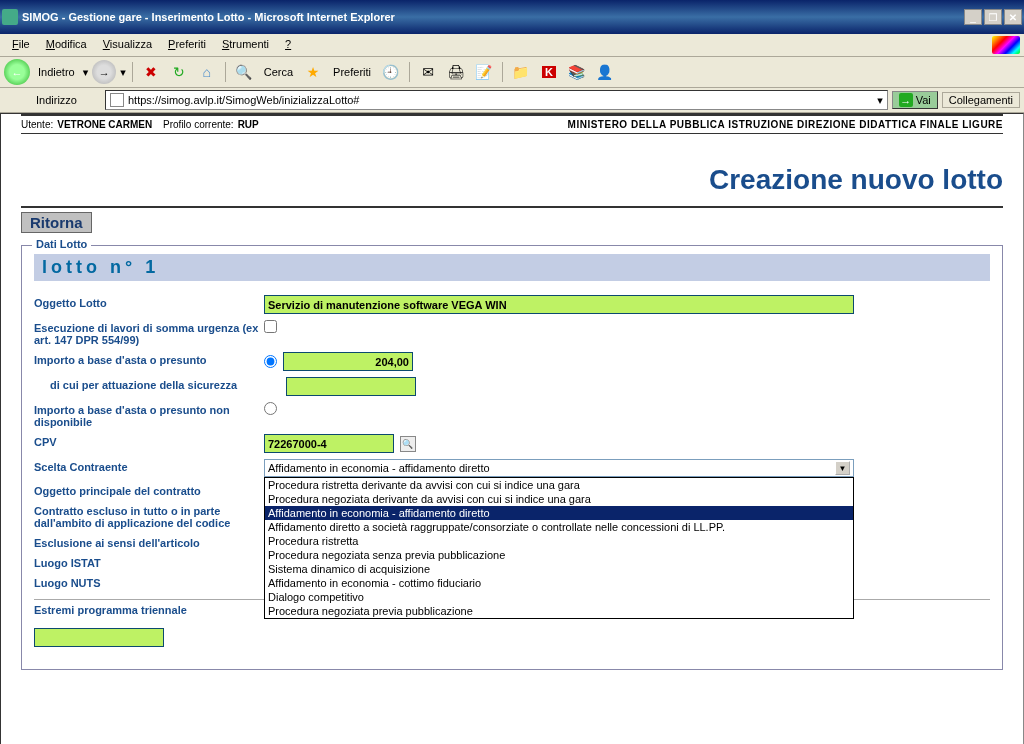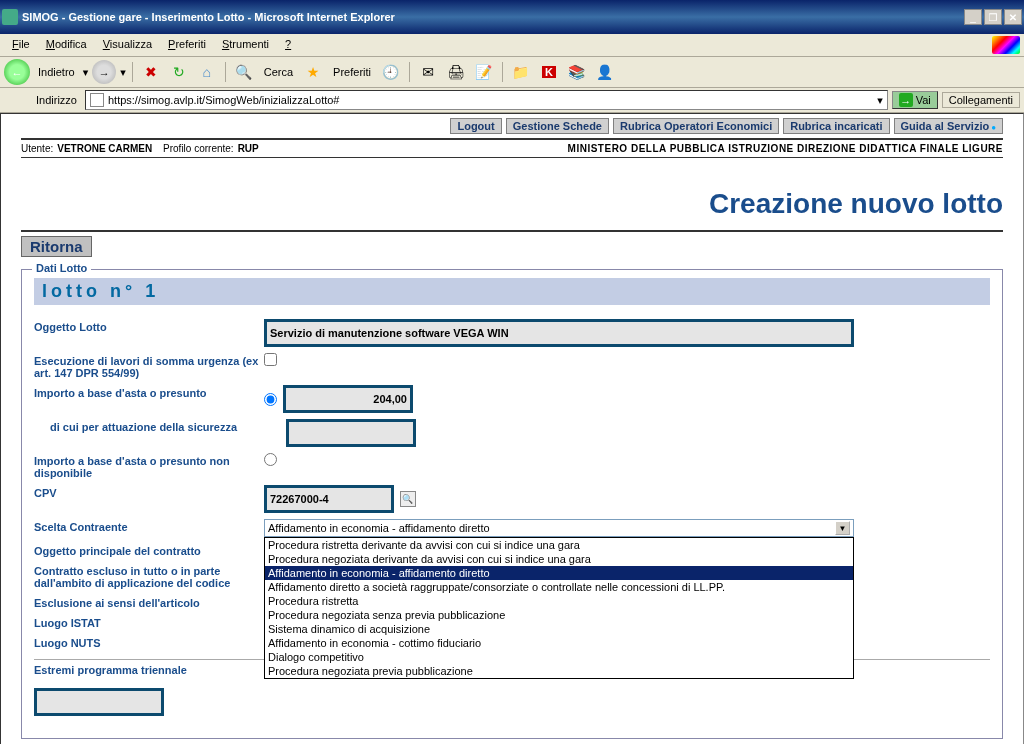--- a/index.html
+++ b/index.html
@@ -21,21 +21,21 @@
 .toolbar { background: #ece9d8; display: flex; align-items: center; padding: 2px 4px; gap: 4px; border-bottom: 1px solid #aca899; }
 .tb-btn { width: 24px; height: 24px; display: flex; align-items: center; justify-content: center; border-radius: 3px; cursor: pointer; }
 .tb-btn.back { background: radial-gradient(circle,#9f9 40%,#2a2); color: white; font-weight: bold; border-radius: 50%; width: 26px; height: 26px; }
 .tb-btn.fwd { background: radial-gradient(circle,#ddd 40%,#aaa); border-radius: 50%; }
 .tb-label { padding: 0 4px; }
 .tb-sep { width: 1px; height: 20px; background: #aca899; margin: 0 2px; }
 .tb-ico { font-size: 14px; }
 
 .addrbar { background: #ece9d8; display: flex; align-items: center; padding: 2px 4px; gap: 4px; border-bottom: 1px solid #aca899; }
 .addr-label { padding: 0 4px; margin-left: 28px; }
-.addr-input { flex: 1; height: 20px; border: 1px inset #888; background: white; padding: 0 4px; display: flex; align-items: center; }
+.addr-input { flex: 1; height: 20px; border: 1px inset #888; background: white; padding: 0 4px; display: flex; align-items: center; margin-left: 20px; }
 .addr-icon { width: 14px; height: 14px; background: #fff; border: 1px solid #888; margin-right: 4px; display: inline-block; }
 .addr-go { background: #9c9; border: 1px outset #888; padding: 1px 6px; cursor: pointer; display: flex; align-items: center; gap: 3px;}
 .addr-go-arrow { background: #2a2; color: white; width: 14px; height: 14px; display: inline-flex; align-items: center; justify-content: center; border-radius: 2px;}
 .collegamenti { border: 1px solid #aca899; padding: 1px 6px; cursor: pointer; }
 
 
 .content-area { background: white; height: 652px; overflow-y: scroll; border: 1px inset #888; }
 .page { padding: 0 20px; }
 
 .topnav { display: flex; justify-content: flex-end; gap: 4px; padding: 4px 0; }
@@ -53,21 +53,21 @@
 .ritorna { background: #c0c0c0; border: 1px solid #666; padding: 1px 8px; font-size: 15px; font-weight: bold; color: #1a3a6e; cursor: pointer; }
 
 .fieldset { border: 1px solid #88a; margin-top: 12px; padding: 8px 12px 16px; position: relative; }
 .legend { position: absolute; top: -8px; left: 10px; background: white; padding: 0 4px; color: #1a4d8c; font-weight: bold; font-size: 11px; }
 
 .lotto-header { background: #c3cde4; color: #0369a1; font-size: 18px; font-weight: bold; padding: 3px 8px; letter-spacing: 4px; font-family: Verdana, sans-serif; margin-bottom: 14px;}
 
 .form-row { display: flex; margin: 6px 0; align-items: flex-start; }
 .form-label { width: 230px; color: #1a4d8c; font-weight: bold; font-size: 11px; padding-top: 2px; }
 .form-control { flex: 1; display: flex; align-items: center; gap: 6px; }
-.text-input { border: 3px solid #0c4a6e; padding: 1px 3px; font-size: 11px; height: 28px; background: #e5e5e5; }
+.text-input { border: 1px solid #0c4a6e; padding: 1px 3px; font-size: 11px; height: 19px; background: #bef264; }
 .wide { width: 590px; }
 .num { width: 130px; text-align: right; font-weight: bold; }
 .cpv { width: 130px; font-weight: bold; }
 
 .section-sub { color: #1a4d8c; font-weight: bold; font-size: 11px; border-top: 1px solid #aaa; padding-top: 4px; margin-top: 10px; }
 
 
 .dropdown { position: relative; width: 590px; }
 .dropdown-sel { border: 1px solid #7b9ebd; background: white; padding: 1px 3px; height: 18px; display: flex; align-items: center; cursor: pointer; }
 .dropdown-sel .dd-arrow { margin-left: auto; background: #d4d0c8; border: 1px outset #fff; width: 15px; height: 14px; display: flex; align-items: center; justify-content: center; font-size: 8px; }
@@ -169,27 +169,20 @@
     <span class="addr-go-arrow">→</span>
     <span>Vai</span>
   </div>
   <div class="collegamenti">
     <span>Collegamenti</span>
   </div>
 </div>
 
 <div class="content-area">
   <div class="page">
-    <div class="topnav">
-      <span class="topnav-btn">Logout</span>
-      <span class="topnav-btn">Gestione Schede</span>
-      <span class="topnav-btn">Rubrica Operatori Economici</span>
-      <span class="topnav-btn">Rubrica incaricati</span>
-      <span class="topnav-btn">Guida al Servizio</span>
-    </div>
 
     <div class="userline">
       <div class="user-left">
         <span>Utente:</span>
         <b>VETRONE CARMEN</b>
         <span>&nbsp;</span>
         <span>Profilo corrente:</span>
           <b>RUP</b>
       </div>
       <div class="user-right">MINISTERO DELLA PUBBLICA ISTRUZIONE  DIREZIONE DIDATTICA FINALE LIGURE</div>

